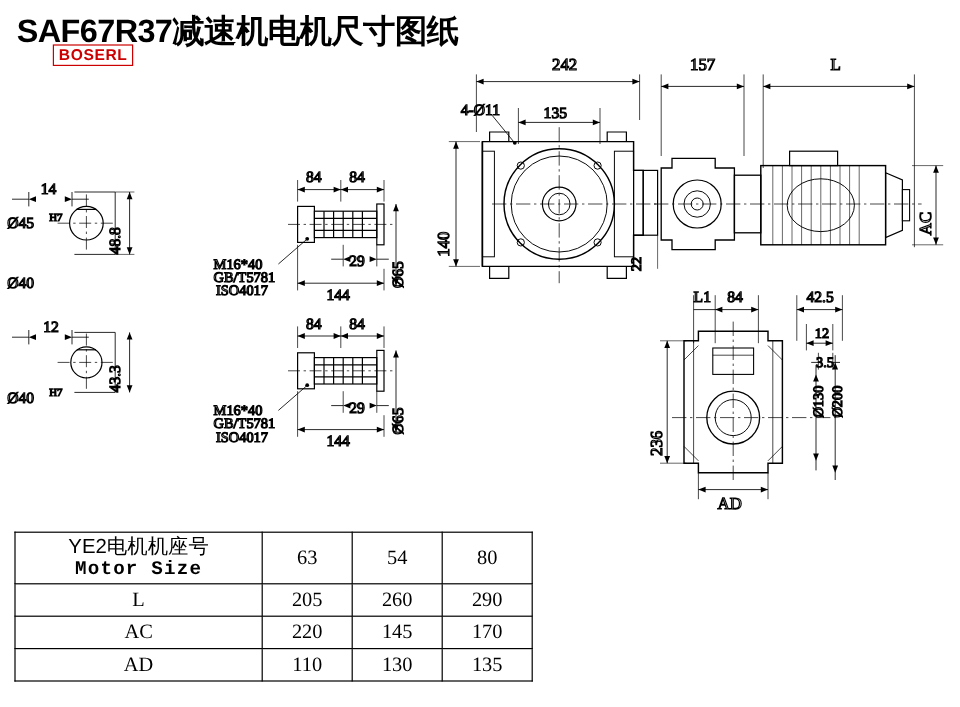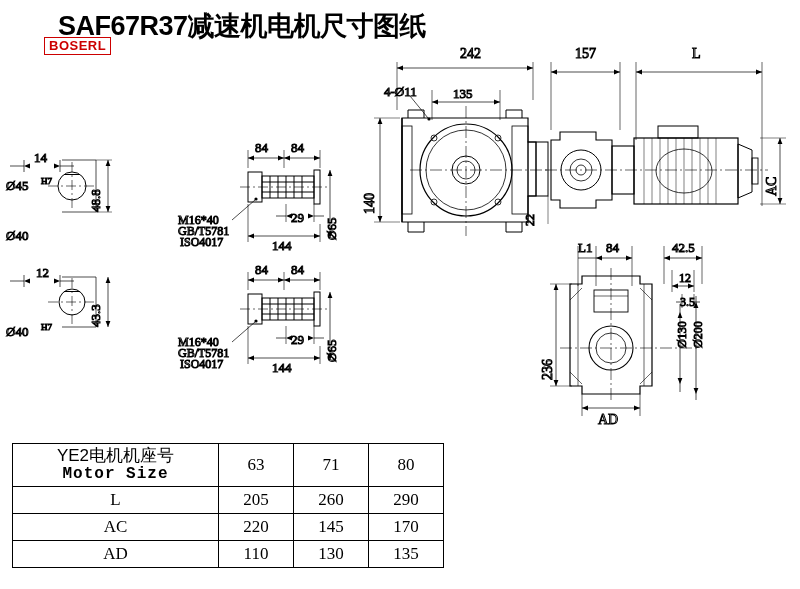--- a/index.html
+++ b/index.html
@@ -10,21 +10,20 @@
     position:relative;
     overflow:hidden;
     color:#000;
   }
   .stage{position:absolute;left:0;top:0;width:800px;height:589px;}
   #title{
     position:absolute;left:14px;top:8px;
     font-family:"Liberation Sans", sans-serif;
     font-weight:bold;font-size:27px;letter-spacing:-0.5px;
     white-space:nowrap;
-    margin-left:44px;
   }
   #logo{
     position:absolute;left:44px;top:37px;
     border:1.5px solid #cc0000;
     color:#cc0000;
     font-family:"Liberation Sans", sans-serif;
     font-weight:bold;font-size:13px;
     padding:0px 4px 1px 4px;
     letter-spacing:0.5px;
   }
@@ -408,21 +407,21 @@
   </svg>
 
   <table id="spec-table">
     <tbody>
       <tr>
         <td class="rowhdr">
           <div class="hdr-cn">YE2电机机座号</div>
           <div class="hdr-en">Motor Size</div>
         </td>
         <td class="val">63</td>
-        <td class="val">71</td>
+        <td class="val">54</td>
         <td class="val">80</td>
       </tr>
       <tr>
         <td class="rowhdr">L</td>
         <td class="val">205</td>
         <td class="val">260</td>
         <td class="val">290</td>
       </tr>
       <tr>
         <td class="rowhdr">AC</td>

